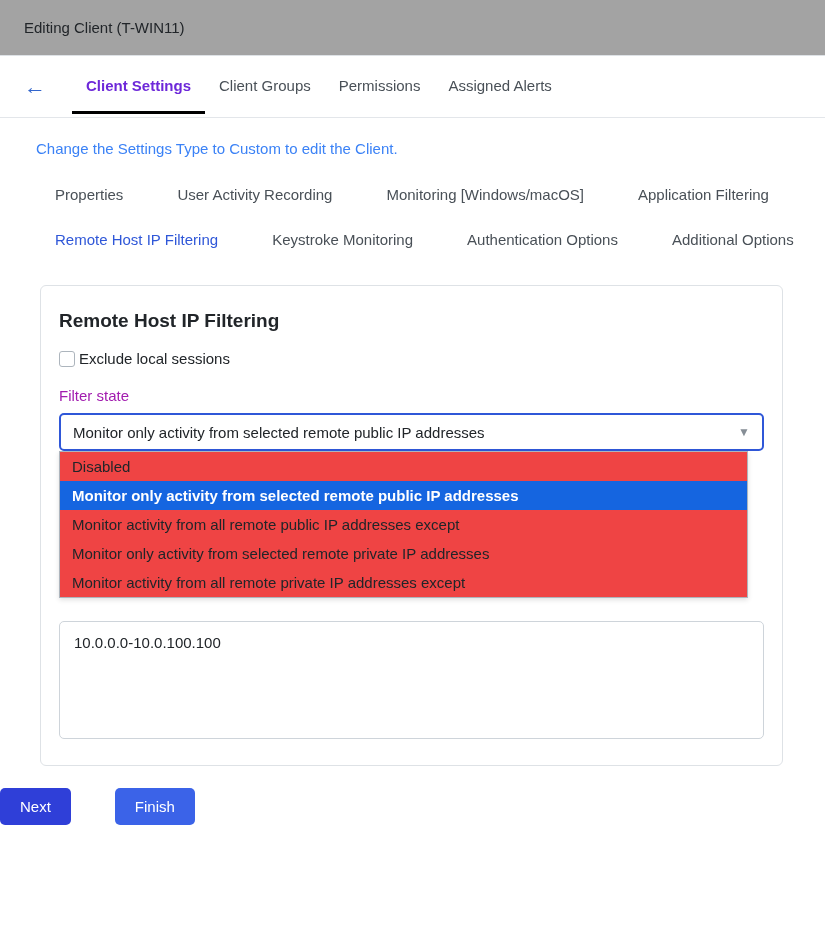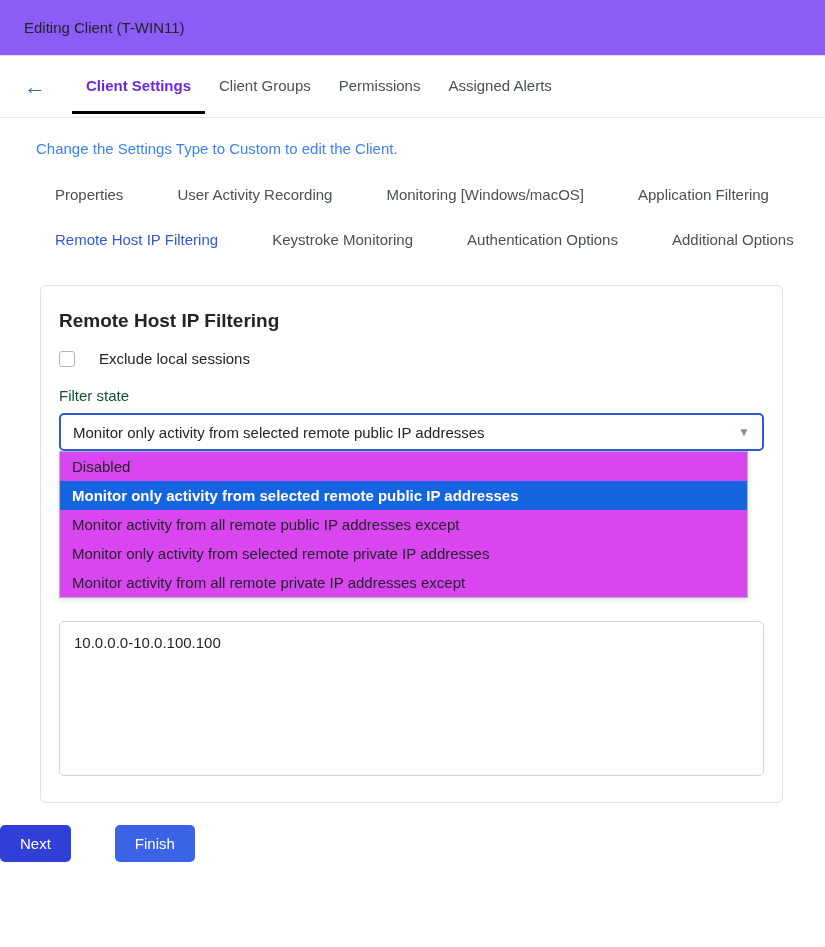--- a/index.html
+++ b/index.html
@@ -5,21 +5,21 @@
   * { box-sizing: border-box; }
   html, body {
     margin: 0; padding: 0;
     width: 825px; height: 947px;
     background: #ffffff;
     font-family: "Liberation Sans", sans-serif;
     color: #212529;
   }
   .window-title-bar {
     height: 56px;
-    background: #8b5cf6;
+    background: #a3a3a3;
     border-bottom: 1px solid #dee2e6;
     display: flex;
     align-items: center;
     padding: 0 24px;
   }
   .window-title {
     font-size: 15px;
     color: #212529;
   }
   .content {
@@ -91,39 +91,39 @@
   }
   .panel-title {
     font-size: 19px;
     font-weight: bold;
     margin: 4px 0 18px 0;
     color: #212529;
   }
   .checkbox-row {
     display: flex;
     align-items: center;
-    gap: 24px;
+    gap: 4px;
     margin-bottom: 20px;
   }
   .checkbox {
     width: 16px; height: 16px;
     border: 1px solid #adb5bd;
     border-radius: 3px;
     background: #fff;
     display: inline-block;
     cursor: pointer;
   }
   .checkbox-label {
     font-size: 15px;
     color: #212529;
     cursor: pointer;
   }
   .field-label {
     font-size: 15px;
-    color: #14532d;
+    color: #a21caf;
     margin-bottom: 9px;
   }
   .select-box {
     position: relative;
     border: 2px solid #2f57d8;
     border-radius: 5px;
     height: 38px;
     display: flex;
     align-items: center;
     padding: 0 12px;
@@ -135,42 +135,42 @@
   .select-value { flex: 1; }
   .chevron {
     color: #868e96;
     font-size: 12px;
     margin-left: 8px;
   }
   .dropdown {
     position: absolute;
     left: 0; right: 16px;
     top: 38px;
-    background: #d946ef;
+    background: #ef4444;
     border: 1px solid #adb5bd;
     z-index: 20;
     box-shadow: 0 2px 5px rgba(0,0,0,.12);
   }
   .dd-option {
     font-size: 15px;
     padding: 6px 12px;
     color: #212529;
     cursor: pointer;
     white-space: nowrap;
   }
   .dd-option.selected {
     background: #1565e0;
     color: #ffffff;
     font-weight: bold;
   }
   .select-wrap { position: relative; margin-bottom: 10px; }
   .spacer-under-dd { height: 160px; }
   .ip-textarea {
     width: 100%;
-    height: 155px;
+    height: 118px;
     border: 1px solid #ced4da;
     border-radius: 5px;
     font-size: 15px;
     font-family: "Liberation Sans", sans-serif;
     color: #212529;
     padding: 12px 14px;
     resize: none;
     outline: none;
   }
   .footer {

